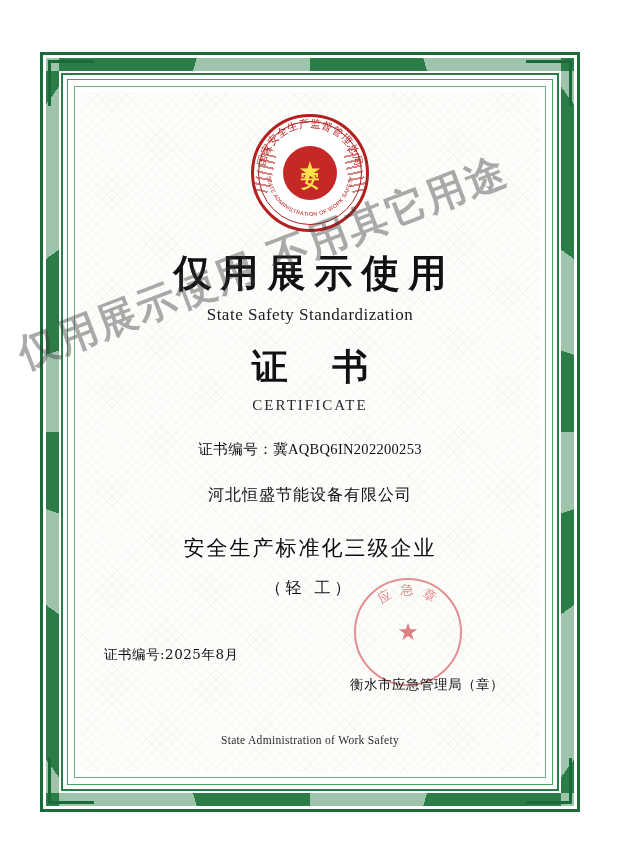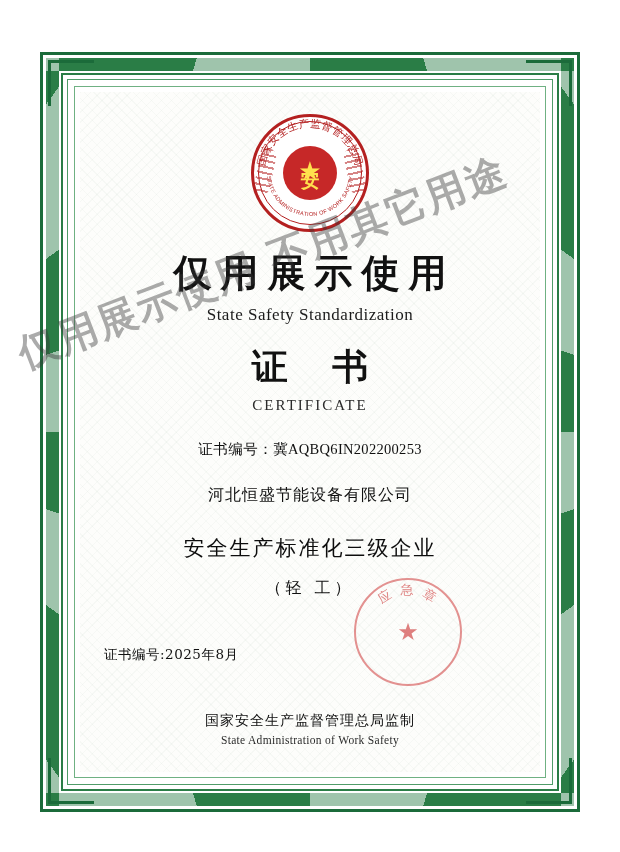--- a/index.html
+++ b/index.html
@@ -394,23 +394,23 @@
           <path id="sealArc" d="M 14,52 A 38,38 0 0 1 90,52"></path>
         </defs>
         <text font-size="13" letter-spacing="2">
           <textPath href="#sealArc" startOffset="50%" text-anchor="middle">应 急 章</textPath>
         </text>
       </svg>
       <span class="seal-star">★</span>
     </div>
 
     <div class="issuer-block">
+      <div class="issuer">衡水市应急管理局（章）</div>
     </div>
 
     <div class="supervisor">
-      <div class="cn">国家安全生产监督管理总局监制</div>
       <div class="en">State Administration of Work Safety</div>
     </div>
 
   </div>
 </div>
 
 <div class="watermark">仅用展示使用   不用其它用途</div>
 
 </body></html>

